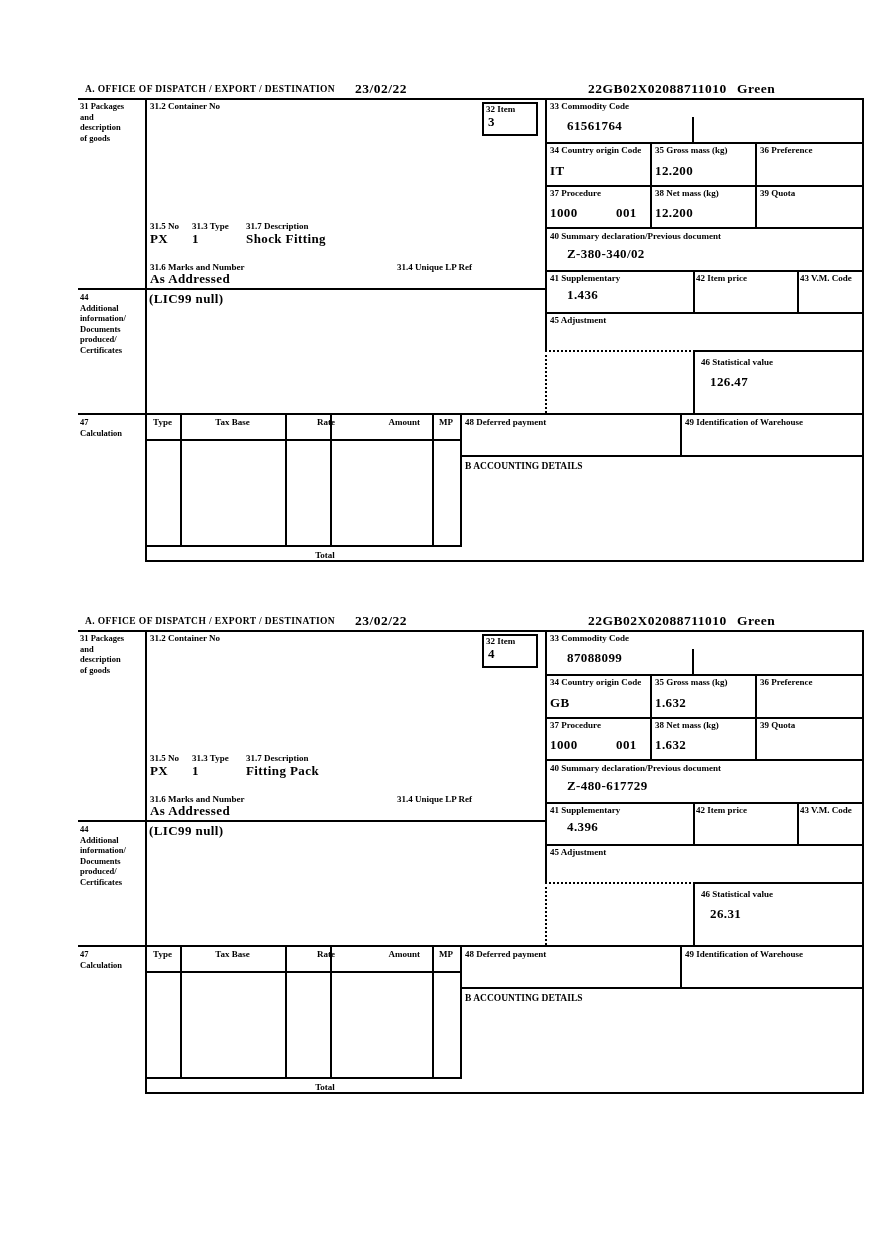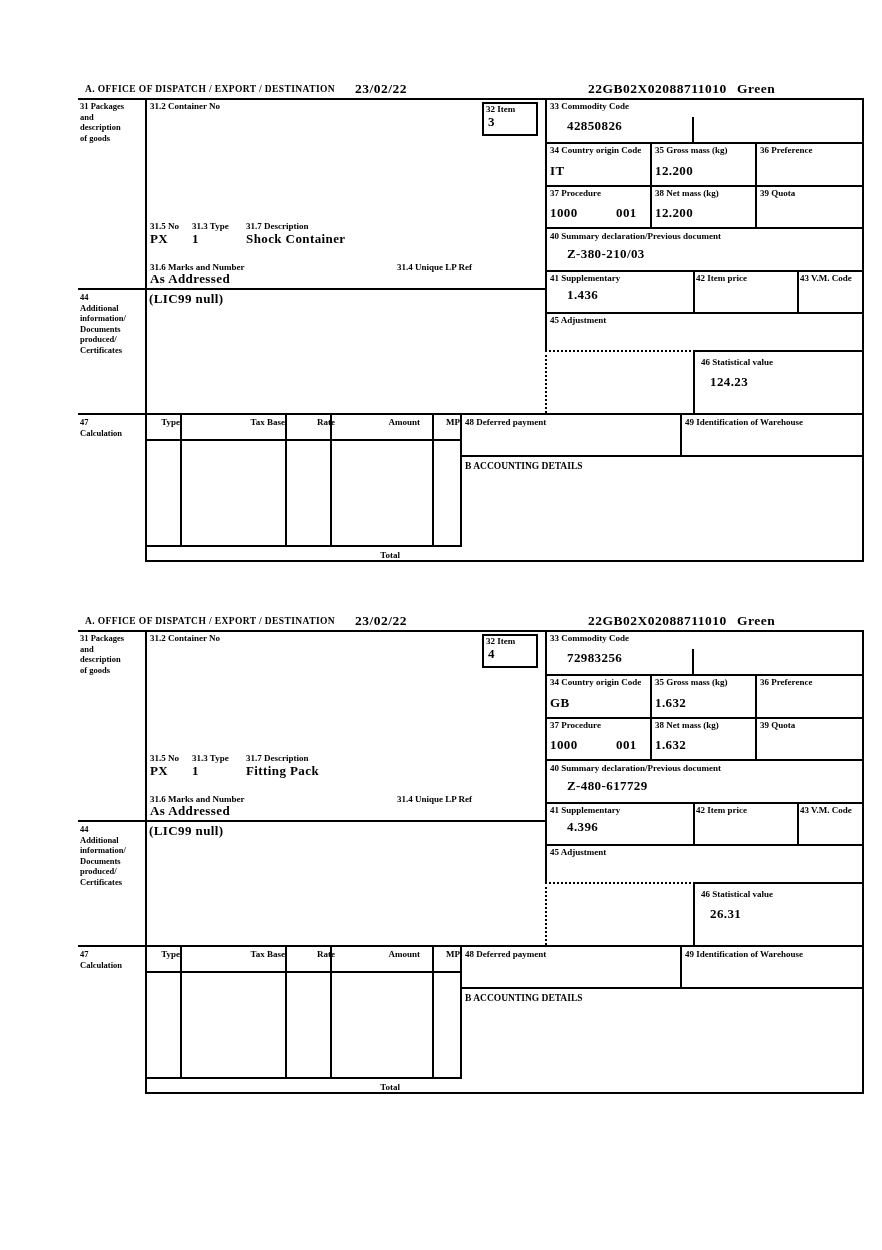--- a/index.html
+++ b/index.html
@@ -10,21 +10,21 @@
   .ln{position:absolute;background:#000;}
   
   .doth{position:absolute;border-top:2px dotted #000;height:0;}
   .dotv{position:absolute;border-left:2px dotted #000;width:0;}
   .lbl{position:absolute;font-weight:bold;font-size:9px;line-height:11px;white-space:nowrap;}
   .lbl-sm{font-size:8.5px;line-height:10.5px;}
   .val{position:absolute;font-weight:bold;font-size:13px;line-height:14px;letter-spacing:0.4px;white-space:nowrap;}
   .hdr-title{position:absolute;font-weight:bold;font-size:9.5px;letter-spacing:0.4px;white-space:nowrap;}
   .hdr-val{position:absolute;font-weight:bold;font-size:13.5px;letter-spacing:0.5px;white-space:nowrap;}
   .cell-h{position:absolute;font-weight:bold;font-size:9px;box-sizing:border-box;padding-top:4px;}
-  .tc{text-align:right;}
+  .tc{text-align:center;}
   .tr{text-align:right;padding-left:32px;}
   .box32{position:absolute;left:404px;top:22px;width:52px;height:30px;border:2px solid #000;}
 </style>
 </head>
 <body>
 
 <div id="page">
   <div id="sections-root">
       <section class="sheet" style="top: 80px;">
 
@@ -80,55 +80,55 @@
 
     <div class="lbl" style="left:72px;top:21px;">31.2 Container No</div>
     <div class="lbl" style="left:408px;top:24px;">32 Item</div>
     <div class="val" style="left:410px;top:35px;">3</div>
 
     <div class="lbl" style="left:72px;top:141px;">31.5 No</div>
     <div class="lbl" style="left:114px;top:141px;">31.3 Type</div>
     <div class="lbl" style="left:168px;top:141px;">31.7 Description</div>
     <div class="val" style="left:72px;top:152px;">PX</div>
     <div class="val" style="left:114px;top:152px;">1</div>
-    <div class="val" style="left:168px;top:152px;">Shock Container</div>
+    <div class="val" style="left:168px;top:152px;">Shock Fitting</div>
 
     <div class="lbl" style="left:72px;top:182px;">31.6 Marks and Number</div>
     <div class="lbl" style="left:319px;top:182px;">31.4 Unique LP Ref</div>
     <div class="val" style="left:72px;top:192px;">As Addressed</div>
 
     <div class="val" style="left:71px;top:212px;">(LIC99 null)</div>
 
     <div class="lbl" style="left:472px;top:21px;">33 Commodity Code</div>
-    <div class="val" style="left:489px;top:39px;">42850826</div>
+    <div class="val" style="left:489px;top:39px;">61561764</div>
 
     <div class="lbl" style="left:472px;top:65px;">34 Country origin Code</div>
     <div class="val" style="left:472px;top:84px;">IT</div>
     <div class="lbl" style="left:577px;top:65px;">35 Gross mass (kg)</div>
     <div class="val" style="left:577px;top:84px;">12.200</div>
     <div class="lbl" style="left:682px;top:65px;">36 Preference</div>
 
     <div class="lbl" style="left:472px;top:108px;">37 Procedure</div>
     <div class="val" style="left:472px;top:126px;">1000</div>
     <div class="val" style="left:538px;top:126px;">001</div>
     <div class="lbl" style="left:577px;top:108px;">38 Net mass (kg)</div>
     <div class="val" style="left:577px;top:126px;">12.200</div>
     <div class="lbl" style="left:682px;top:108px;">39 Quota</div>
 
     <div class="lbl" style="left:472px;top:151px;">40 Summary declaration/Previous document</div>
-    <div class="val" style="left:489px;top:167px;">Z-380-210/03</div>
+    <div class="val" style="left:489px;top:167px;">Z-380-340/02</div>
 
     <div class="lbl" style="left:472px;top:193px;">41 Supplementary</div>
     <div class="val" style="left:489px;top:208px;">1.436</div>
     <div class="lbl" style="left:618px;top:193px;">42 Item price</div>
     <div class="lbl" style="left:722px;top:193px;">43 V.M. Code</div>
 
     <div class="lbl" style="left:472px;top:235px;">45 Adjustment</div>
     <div class="lbl" style="left:623px;top:277px;">46 Statistical value</div>
-    <div class="val" style="left:632px;top:295px;">124.23</div>
+    <div class="val" style="left:632px;top:295px;">126.47</div>
 
     <div class="ln" style="left:102px;top:333px;width:2px;height:132px;"></div>
     <div class="ln" style="left:207px;top:333px;width:2px;height:132px;"></div>
     <div class="ln" style="left:252px;top:333px;width:2px;height:132px;"></div>
     <div class="ln" style="left:354px;top:333px;width:2px;height:132px;"></div>
     <div class="ln" style="left:382px;top:333px;width:2px;height:132px;"></div>
     <div class="ln" style="left:67px;top:359px;width:317px;height:2px;"></div>
     <div class="ln" style="left:67px;top:465px;width:317px;height:2px;"></div>
 
     <div class="cell-h tc" style="left:67px;top:333px;width:35px;">Type</div>
@@ -209,21 +209,21 @@
     <div class="val" style="left:114px;top:152px;">1</div>
     <div class="val" style="left:168px;top:152px;text-align:center;">Fitting Pack</div>
 
     <div class="lbl" style="left:72px;top:182px;">31.6 Marks and Number</div>
     <div class="lbl" style="left:319px;top:182px;">31.4 Unique LP Ref</div>
     <div class="val" style="left:72px;top:192px;">As Addressed</div>
 
     <div class="val" style="left:71px;top:212px;">(LIC99 null)</div>
 
     <div class="lbl" style="left:472px;top:21px;">33 Commodity Code</div>
-    <div class="val" style="left:489px;top:39px;">72983256</div>
+    <div class="val" style="left:489px;top:39px;">87088099</div>
 
     <div class="lbl" style="left:472px;top:65px;">34 Country origin Code</div>
     <div class="val" style="left:472px;top:84px;">GB</div>
     <div class="lbl" style="left:577px;top:65px;">35 Gross mass (kg)</div>
     <div class="val" style="left:577px;top:84px;">1.632</div>
     <div class="lbl" style="left:682px;top:65px;">36 Preference</div>
 
     <div class="lbl" style="left:472px;top:108px;">37 Procedure</div>
     <div class="val" style="left:472px;top:126px;">1000</div>
     <div class="val" style="left:538px;top:126px;">001</div>

